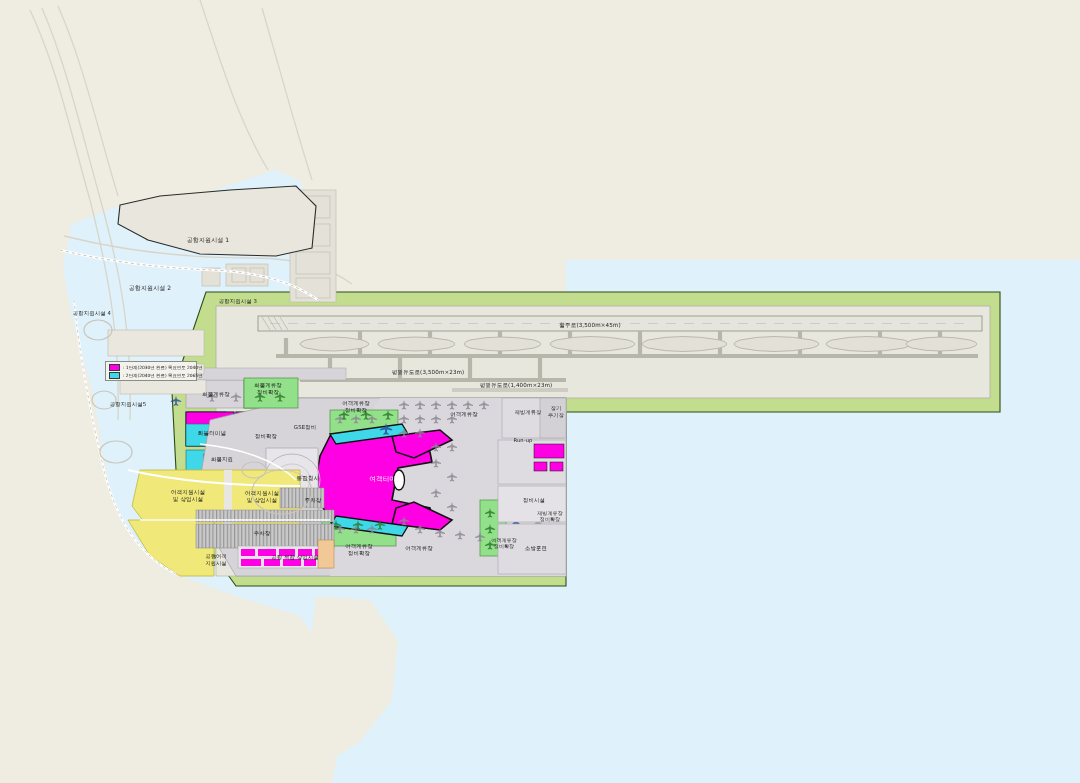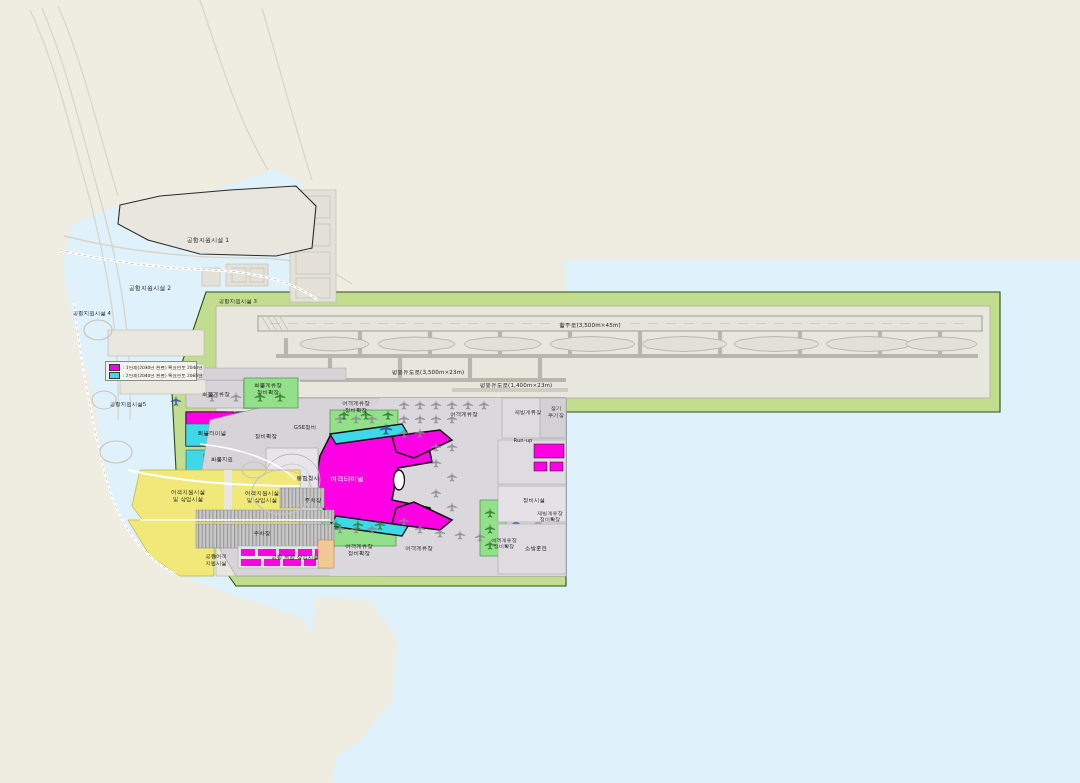--- a/index.html
+++ b/index.html
@@ -455,21 +455,21 @@
     <div class="lbl" style="left: 305px; top: 427px; font-size: 5.4px;">GSE정비</div>
     <div class="lbl" style="left: 222px; top: 459px; font-size: 5.4px;">화물지원</div>
     <div class="lbl" style="left: 356px; top: 407px; font-size: 5.4px;">여객계류장
 정비확장</div>
     <div class="lbl" style="left: 464px; top: 414px; font-size: 5.4px;">여객계류장</div>
     <div class="lbl" style="left: 528px; top: 412px; font-size: 5.2px;">제빙계류장</div>
     <div class="lbl" style="left: 556px; top: 411px; font-size: 5.2px;">장기
 주기장</div>
     <div class="lbl" style="left: 523px; top: 440px; font-size: 5.2px;">Run-up</div>
     <div class="lbl" style="left: 308px; top: 478px; font-size: 5.6px;">통합청사</div>
-    <div class="lbl w" style="left: 347px; top: 479px; font-size: 6.6px;">여객터미널</div>
+    <div class="lbl w" style="left: 386px; top: 479px; font-size: 6.6px;">여객터미널</div>
     <div class="lbl" style="left: 313px; top: 500px; font-size: 5.6px;">주차장</div>
     <div class="lbl" style="left: 534px; top: 500px; font-size: 5.4px;">정비시설</div>
     <div class="lbl" style="left: 550px; top: 516px; font-size: 5px;">제빙계류장
 정비확장</div>
     <div class="lbl" style="left: 504px; top: 543px; font-size: 5px;">여객계류장
 정비확장</div>
     <div class="lbl" style="left: 536px; top: 548px; font-size: 5.4px;">소방훈련</div>
     <div class="lbl" style="left: 188px; top: 496px; font-size: 5.6px;">여객지원시설
 및 상업시설</div>
     <div class="lbl" style="left: 262px; top: 497px; font-size: 5.6px;">여객지원시설

